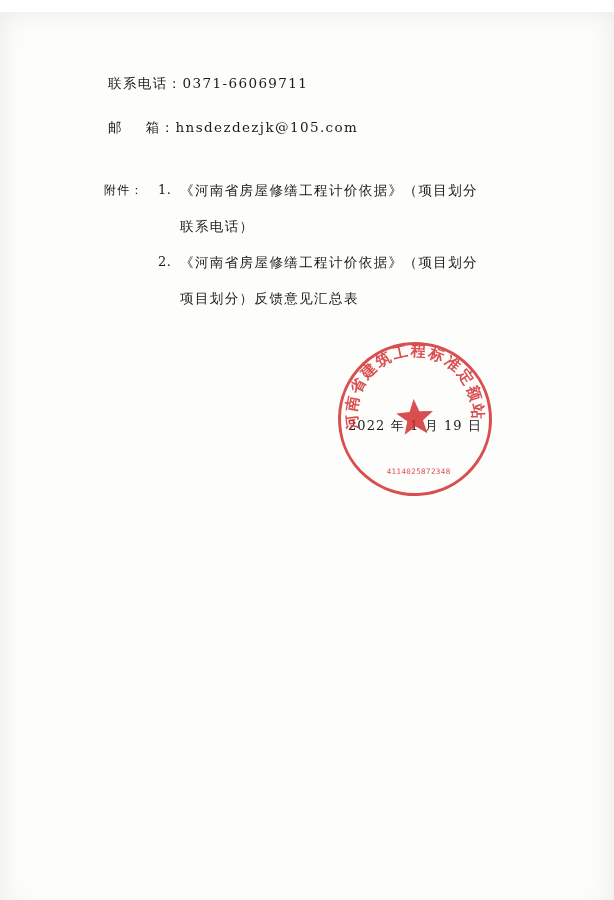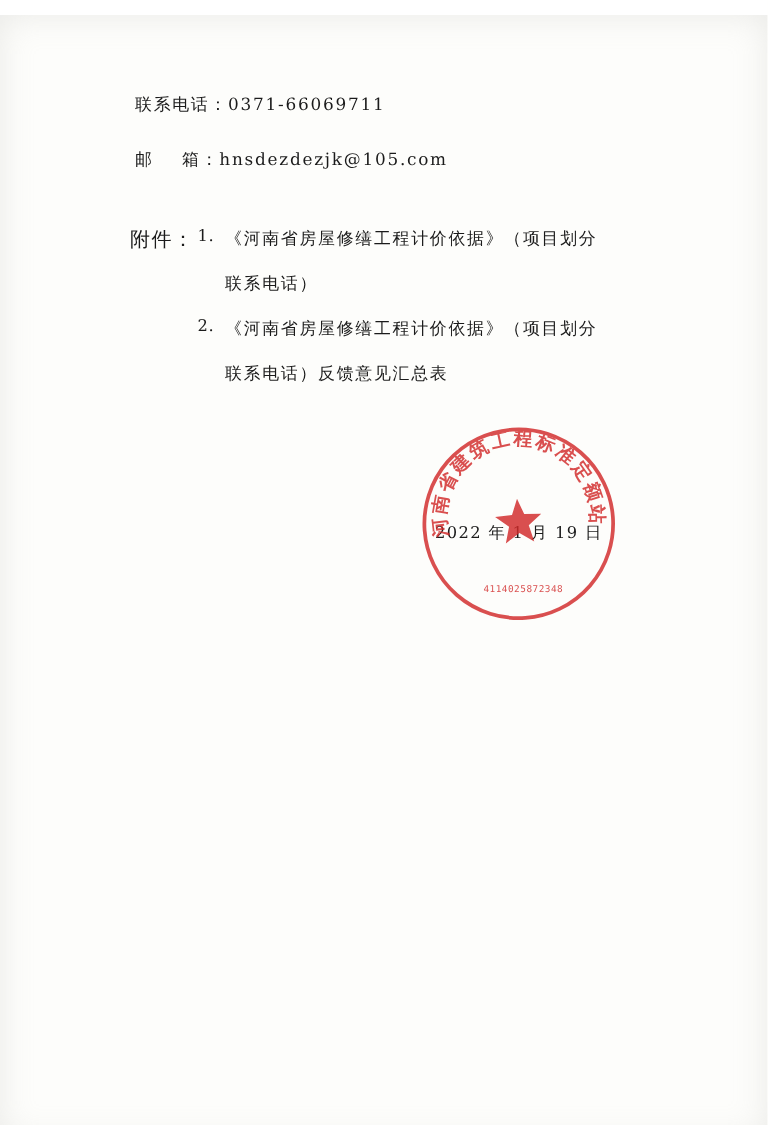--- a/index.html
+++ b/index.html
@@ -54,21 +54,21 @@
     font-size: 13.5px;
     letter-spacing: 1.4px;
   }
 
   
   #contact-phone  { left: 108px; top: 63px;  }
   #contact-email  { left: 108px; top: 107px; }
 
   .label-cn {
     font-family: "DejaVu Serif", serif;
-    font-size: 16px;
+    font-size: 12px;
     letter-spacing: 1.2px;
   }
 
   
   #attach-label   { left: 104px; top: 170px; }
   #attach-1-num   { left: 158px; top: 170px; }
   #attach-1-l1    { left: 180px; top: 170px; }
   #attach-1-l2    { left: 180px; top: 206px; }
   #attach-2-num   { left: 158px; top: 242px; }
   #attach-2-l1    { left: 180px; top: 242px; }
@@ -159,21 +159,21 @@
     <div class="line cn" id="contact-email">邮    箱：hnsdezdezjk@105.com</div>
 
     <div class="line label-cn" id="attach-label">附件：</div>
 
     <div class="line num" id="attach-1-num">1.</div>
     <div class="line cn" id="attach-1-l1">《河南省房屋修缮工程计价依据》（项目划分</div>
     <div class="line cn" id="attach-1-l2">联系电话）</div>
 
     <div class="line num" id="attach-2-num">2.</div>
     <div class="line cn" id="attach-2-l1">《河南省房屋修缮工程计价依据》（项目划分</div>
-    <div class="line cn" id="attach-2-l2">联系电话）反馈意见汇总表</div>
+    <div class="line cn" id="attach-2-l2">项目划分）反馈意见汇总表</div>
 
     <div class="line" id="doc-date">2022 年 1 月 19 日</div>
 
     <div class="seal">
       <div class="seal-inner"></div>
 
       <svg class="seal-arc-text" viewBox="0 0 148 148">
         <defs>
           <path id="arcpath" d="M 18,84 A 58,58 0 1 1 130,84" fill="none"></path>
         </defs>

